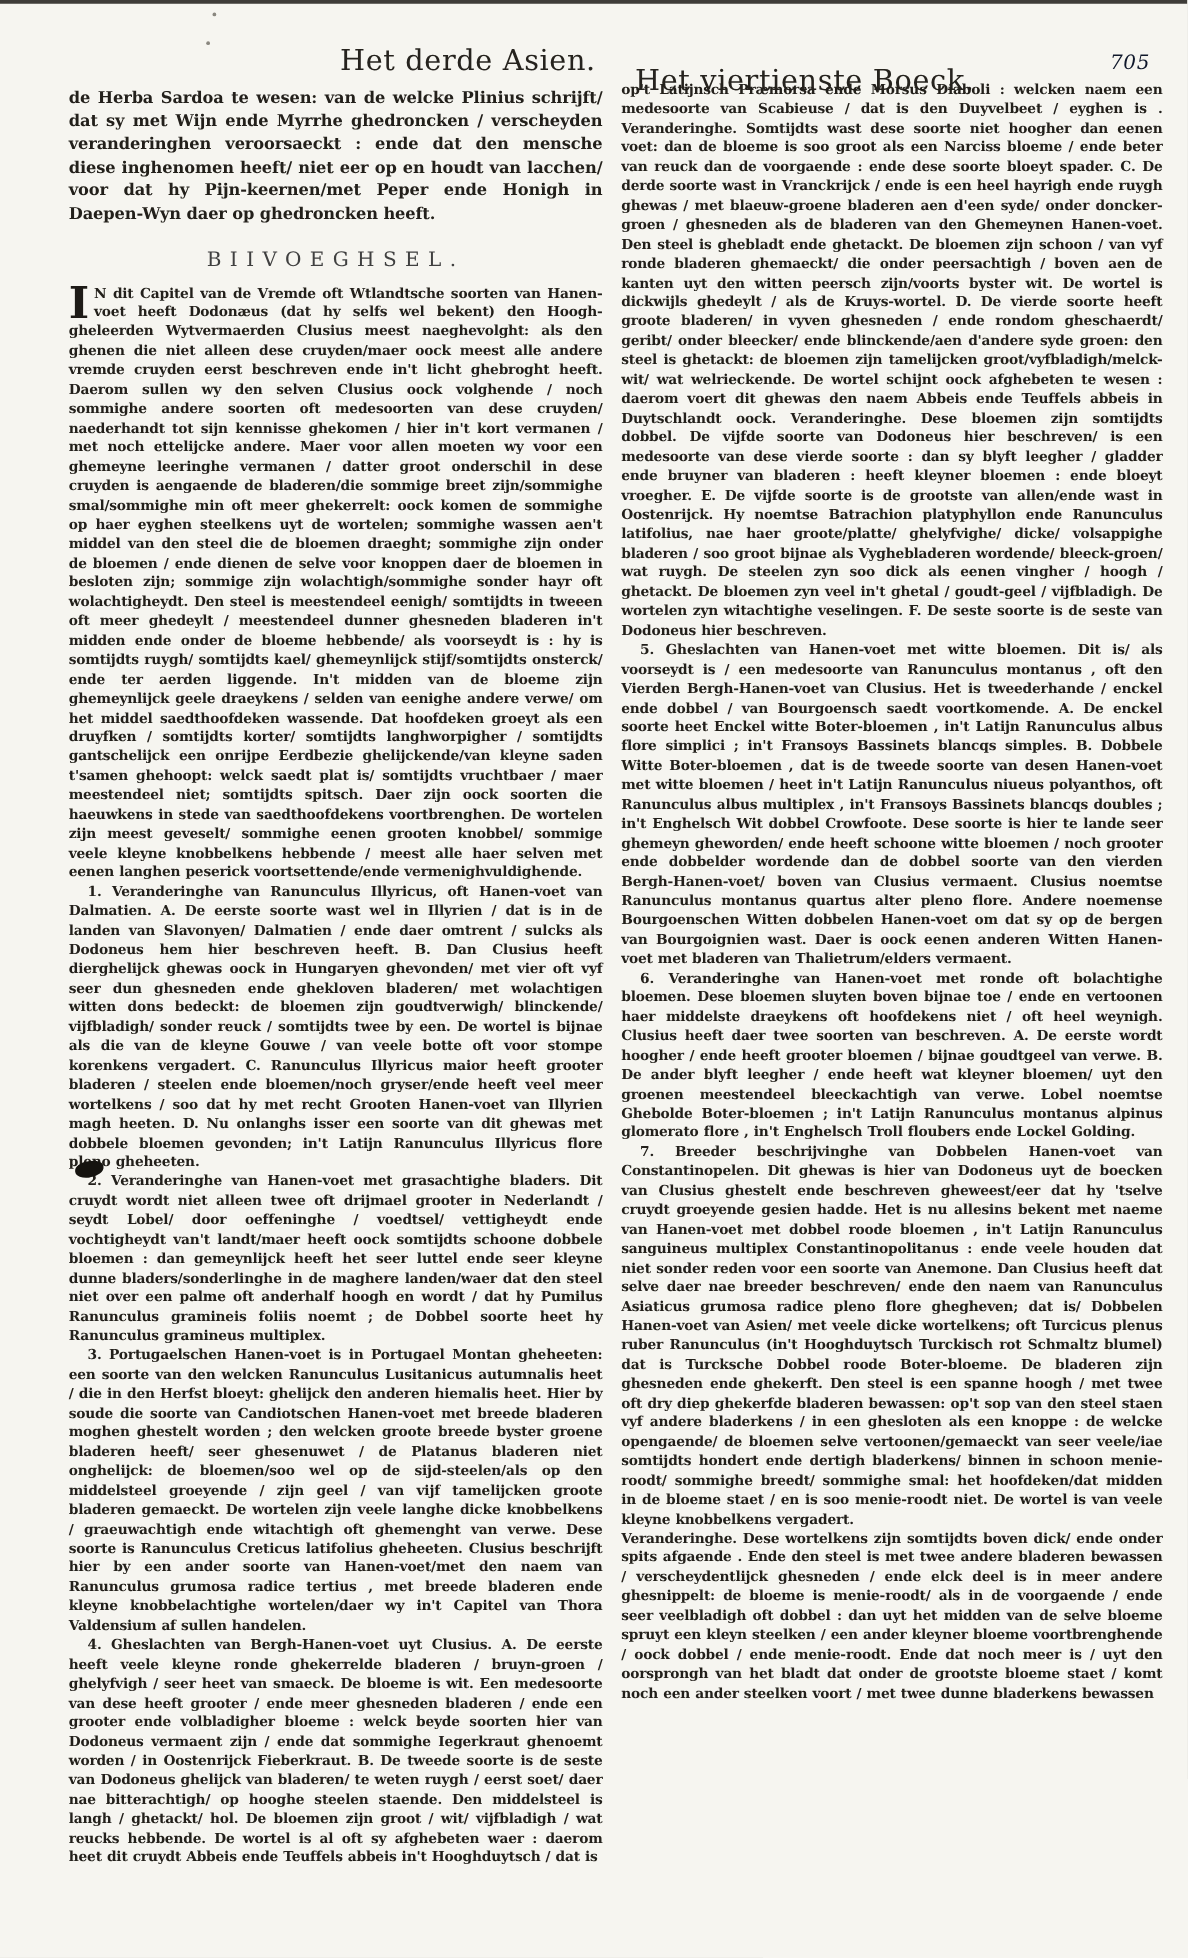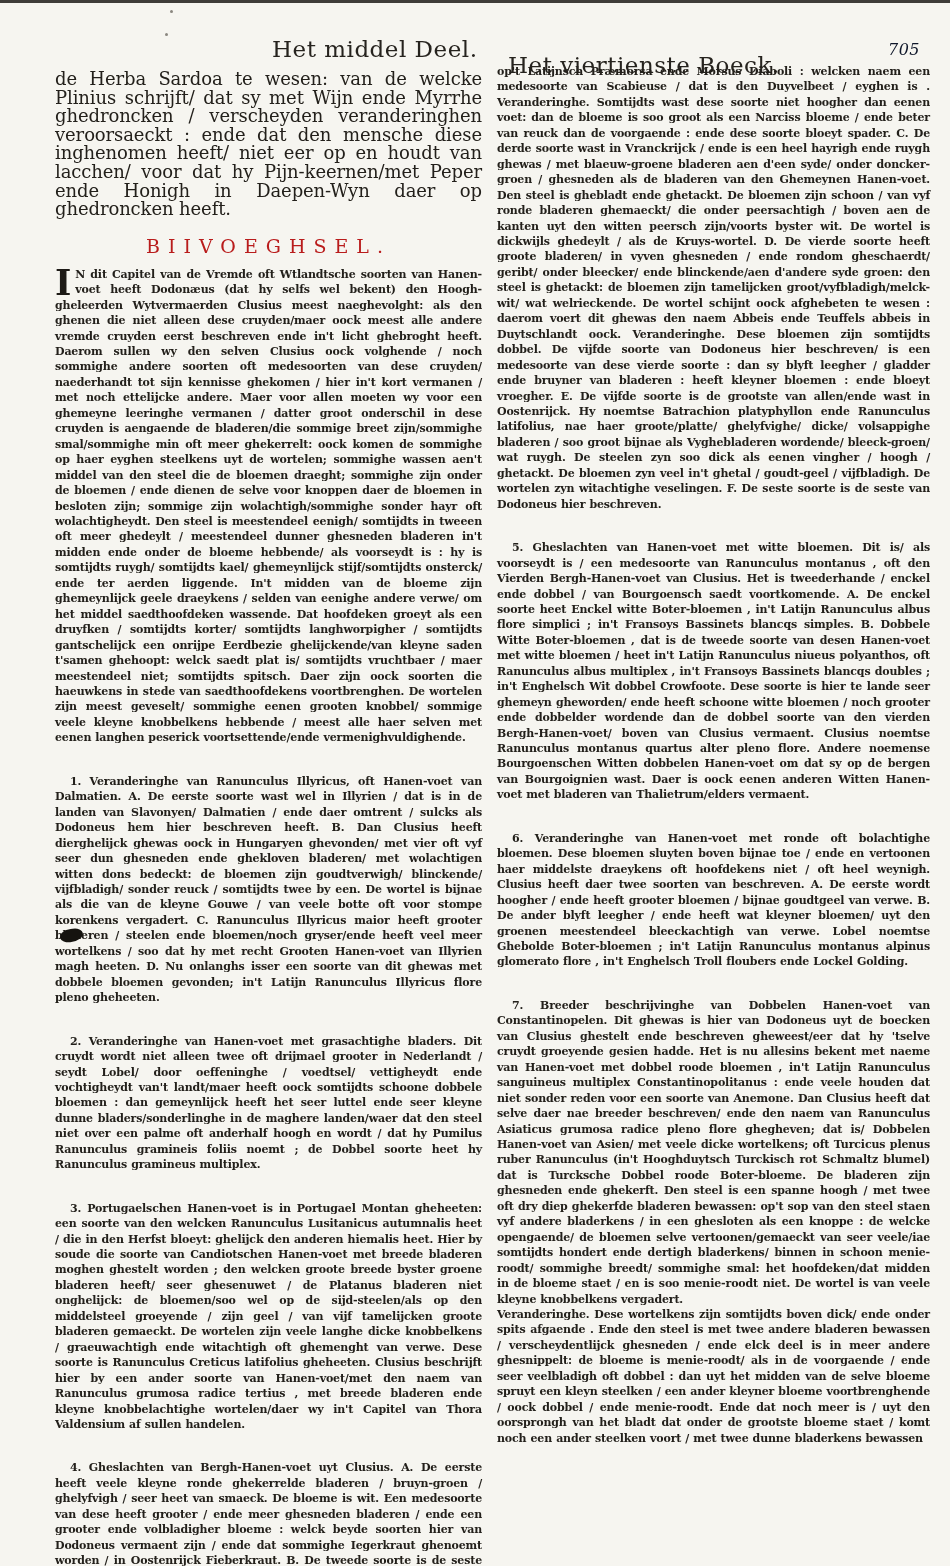--- a/index.html
+++ b/index.html
@@ -22,32 +22,32 @@
   .head-left{position:absolute;left:272px;top:0;}
   .head-right{position:absolute;left:508px;top:16px;}
   .page-number{
     position:absolute;left:888px;top:4px;
     font-style:italic;font-size:16px;color:#0f172a;
   }
   .column{position:absolute;text-align:justify;}
   .col-left{left:55px;top:70px;width:427px;}
   .col-right{left:497px;top:64px;width:433px;}
   .intro{
-    font-size:18px;line-height:18.6px;font-weight:normal;
+    font-size:13px;line-height:18.6px;font-weight:bold;
     letter-spacing:-0.1px;margin:0 0 14px 0;
   }
   .section-heading{
-    text-align:center;font-size:19px;letter-spacing:.42em;
-    font-weight:normal;color:#b91c1c;margin:16px 0 10px 0;
+    text-align:center;font-size:16px;letter-spacing:.42em;
+    font-weight:normal;color:#404040;margin:16px 0 10px 0;
   }
   .para{
     font-size:11px;line-height:15.45px;font-weight:bold;
     letter-spacing:-0.15px;margin:0;word-spacing:.4px;
   }
-  .p-num{text-indent:15px;margin-top:28px;}
+  .p-num{text-indent:15px;}
   .p-cont{text-indent:0;}
   .p-dropcap::first-letter{
     float:left;font-size:35px;line-height:27px;
     padding:2px 4px 0 0;font-weight:bold;color:#1d1a16;
   }
   .ink-blot{
     position:absolute;left:60px;top:929px;width:23px;height:13px;
     background:#15130f;border-radius:55% 45% 60% 50%;
     transform:rotate(-8deg);
   }
@@ -56,21 +56,21 @@
 </style>
 </head>
 <body>
 
 <div class="page">
   <div class="top-rule"></div>
   <div class="speck1"></div>
   <div class="speck2"></div>
 
   <div class="running-head">
-    <span class="head-left">Het middel Deel.</span>
+    <span class="head-left">Het derde Asien.</span>
     <span class="head-right">Het viertienste Boeck.</span>
     <span class="page-number">705</span>
   </div>
 
   <div class="column col-left">
     <p class="intro">de Herba Sardoa te wesen: van de welcke Plinius schrijft/ dat sy met Wijn ende Myrrhe ghedroncken / verscheyden veranderinghen veroorsaeckt : ende dat den mensche diese inghenomen heeft/ niet eer op en houdt van lacchen/ voor dat hy Pijn-keernen/met Peper ende Honigh in Daepen-Wyn daer op ghedroncken heeft.</p>
     <h2 class="section-heading">BIIVOEGHSEL.</h2>
     <div>
 
         <p class="para p-dropcap">IN dit Capitel van de Vremde oft Wtlandtsche soorten van Hanen-voet heeft Dodonæus (dat hy selfs wel bekent) den Hoogh-gheleerden Wytvermaerden Clusius meest naeghevolght: als den ghenen die niet alleen dese cruyden/maer oock meest alle andere vremde cruyden eerst beschreven ende in't licht ghebroght heeft. Daerom sullen wy den selven Clusius oock volghende / noch sommighe andere soorten oft medesoorten van dese cruyden/ naederhandt tot sijn kennisse ghekomen / hier in't kort vermanen / met noch ettelijcke andere. Maer voor allen moeten wy voor een ghemeyne leeringhe vermanen / datter groot onderschil in dese cruyden is aengaende de bladeren/die sommige breet zijn/sommighe smal/sommighe min oft meer ghekerrelt: oock komen de sommighe op haer eyghen steelkens uyt de wortelen; sommighe wassen aen't middel van den steel die de bloemen draeght; sommighe zijn onder de bloemen / ende dienen de selve voor knoppen daer de bloemen in besloten zijn; sommige zijn wolachtigh/sommighe sonder hayr oft wolachtigheydt. Den steel is meestendeel eenigh/ somtijdts in tweeen oft meer ghedeylt / meestendeel dunner ghesneden bladeren in't midden ende onder de bloeme hebbende/ als voorseydt is : hy is somtijdts ruygh/ somtijdts kael/ ghemeynlijck stijf/somtijdts onsterck/ ende ter aerden liggende. In't midden van de bloeme zijn ghemeynlijck geele draeykens / selden van eenighe andere verwe/ om het middel saedthoofdeken wassende. Dat hoofdeken groeyt als een druyfken / somtijdts korter/ somtijdts langhworpigher / somtijdts gantschelijck een onrijpe Eerdbezie ghelijckende/van kleyne saden t'samen ghehoopt: welck saedt plat is/ somtijdts vruchtbaer / maer meestendeel niet; somtijdts spitsch. Daer zijn oock soorten die haeuwkens in stede van saedthoofdekens voortbrenghen. De wortelen zijn meest geveselt/ sommighe eenen grooten knobbel/ sommige veele kleyne knobbelkens hebbende / meest alle haer selven met eenen langhen peserick voortsettende/ende vermenighvuldighende.</p>

